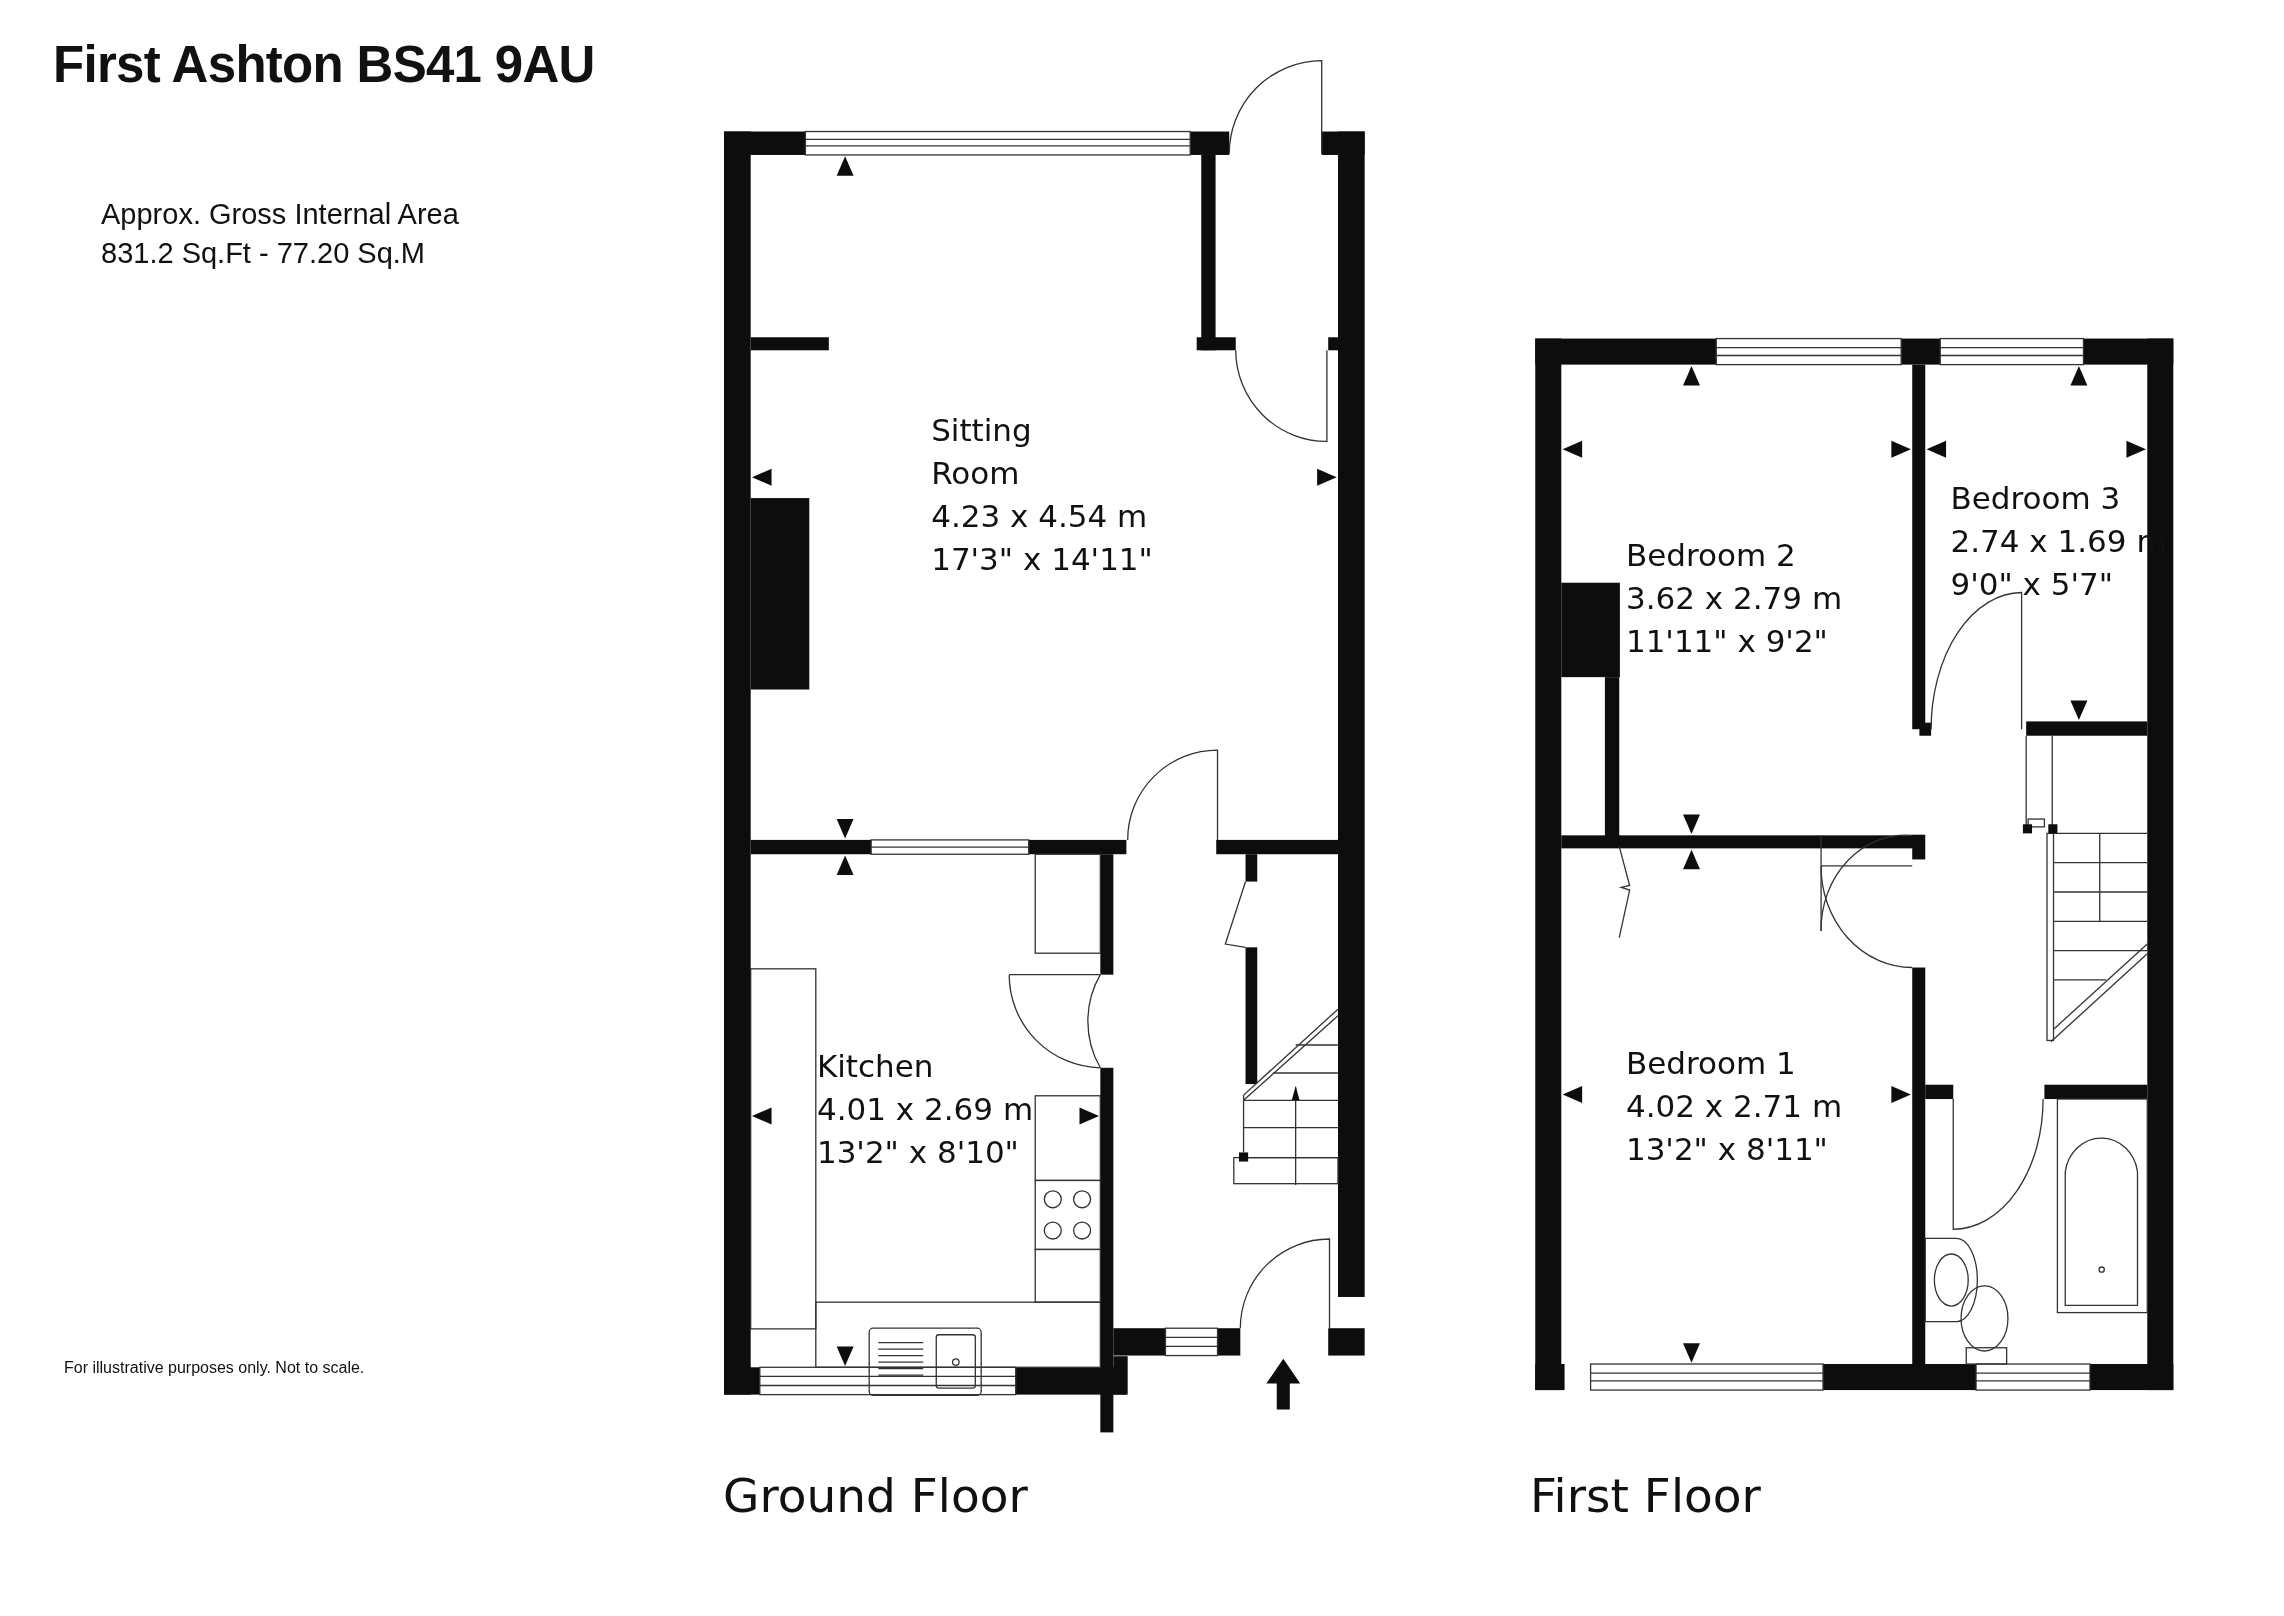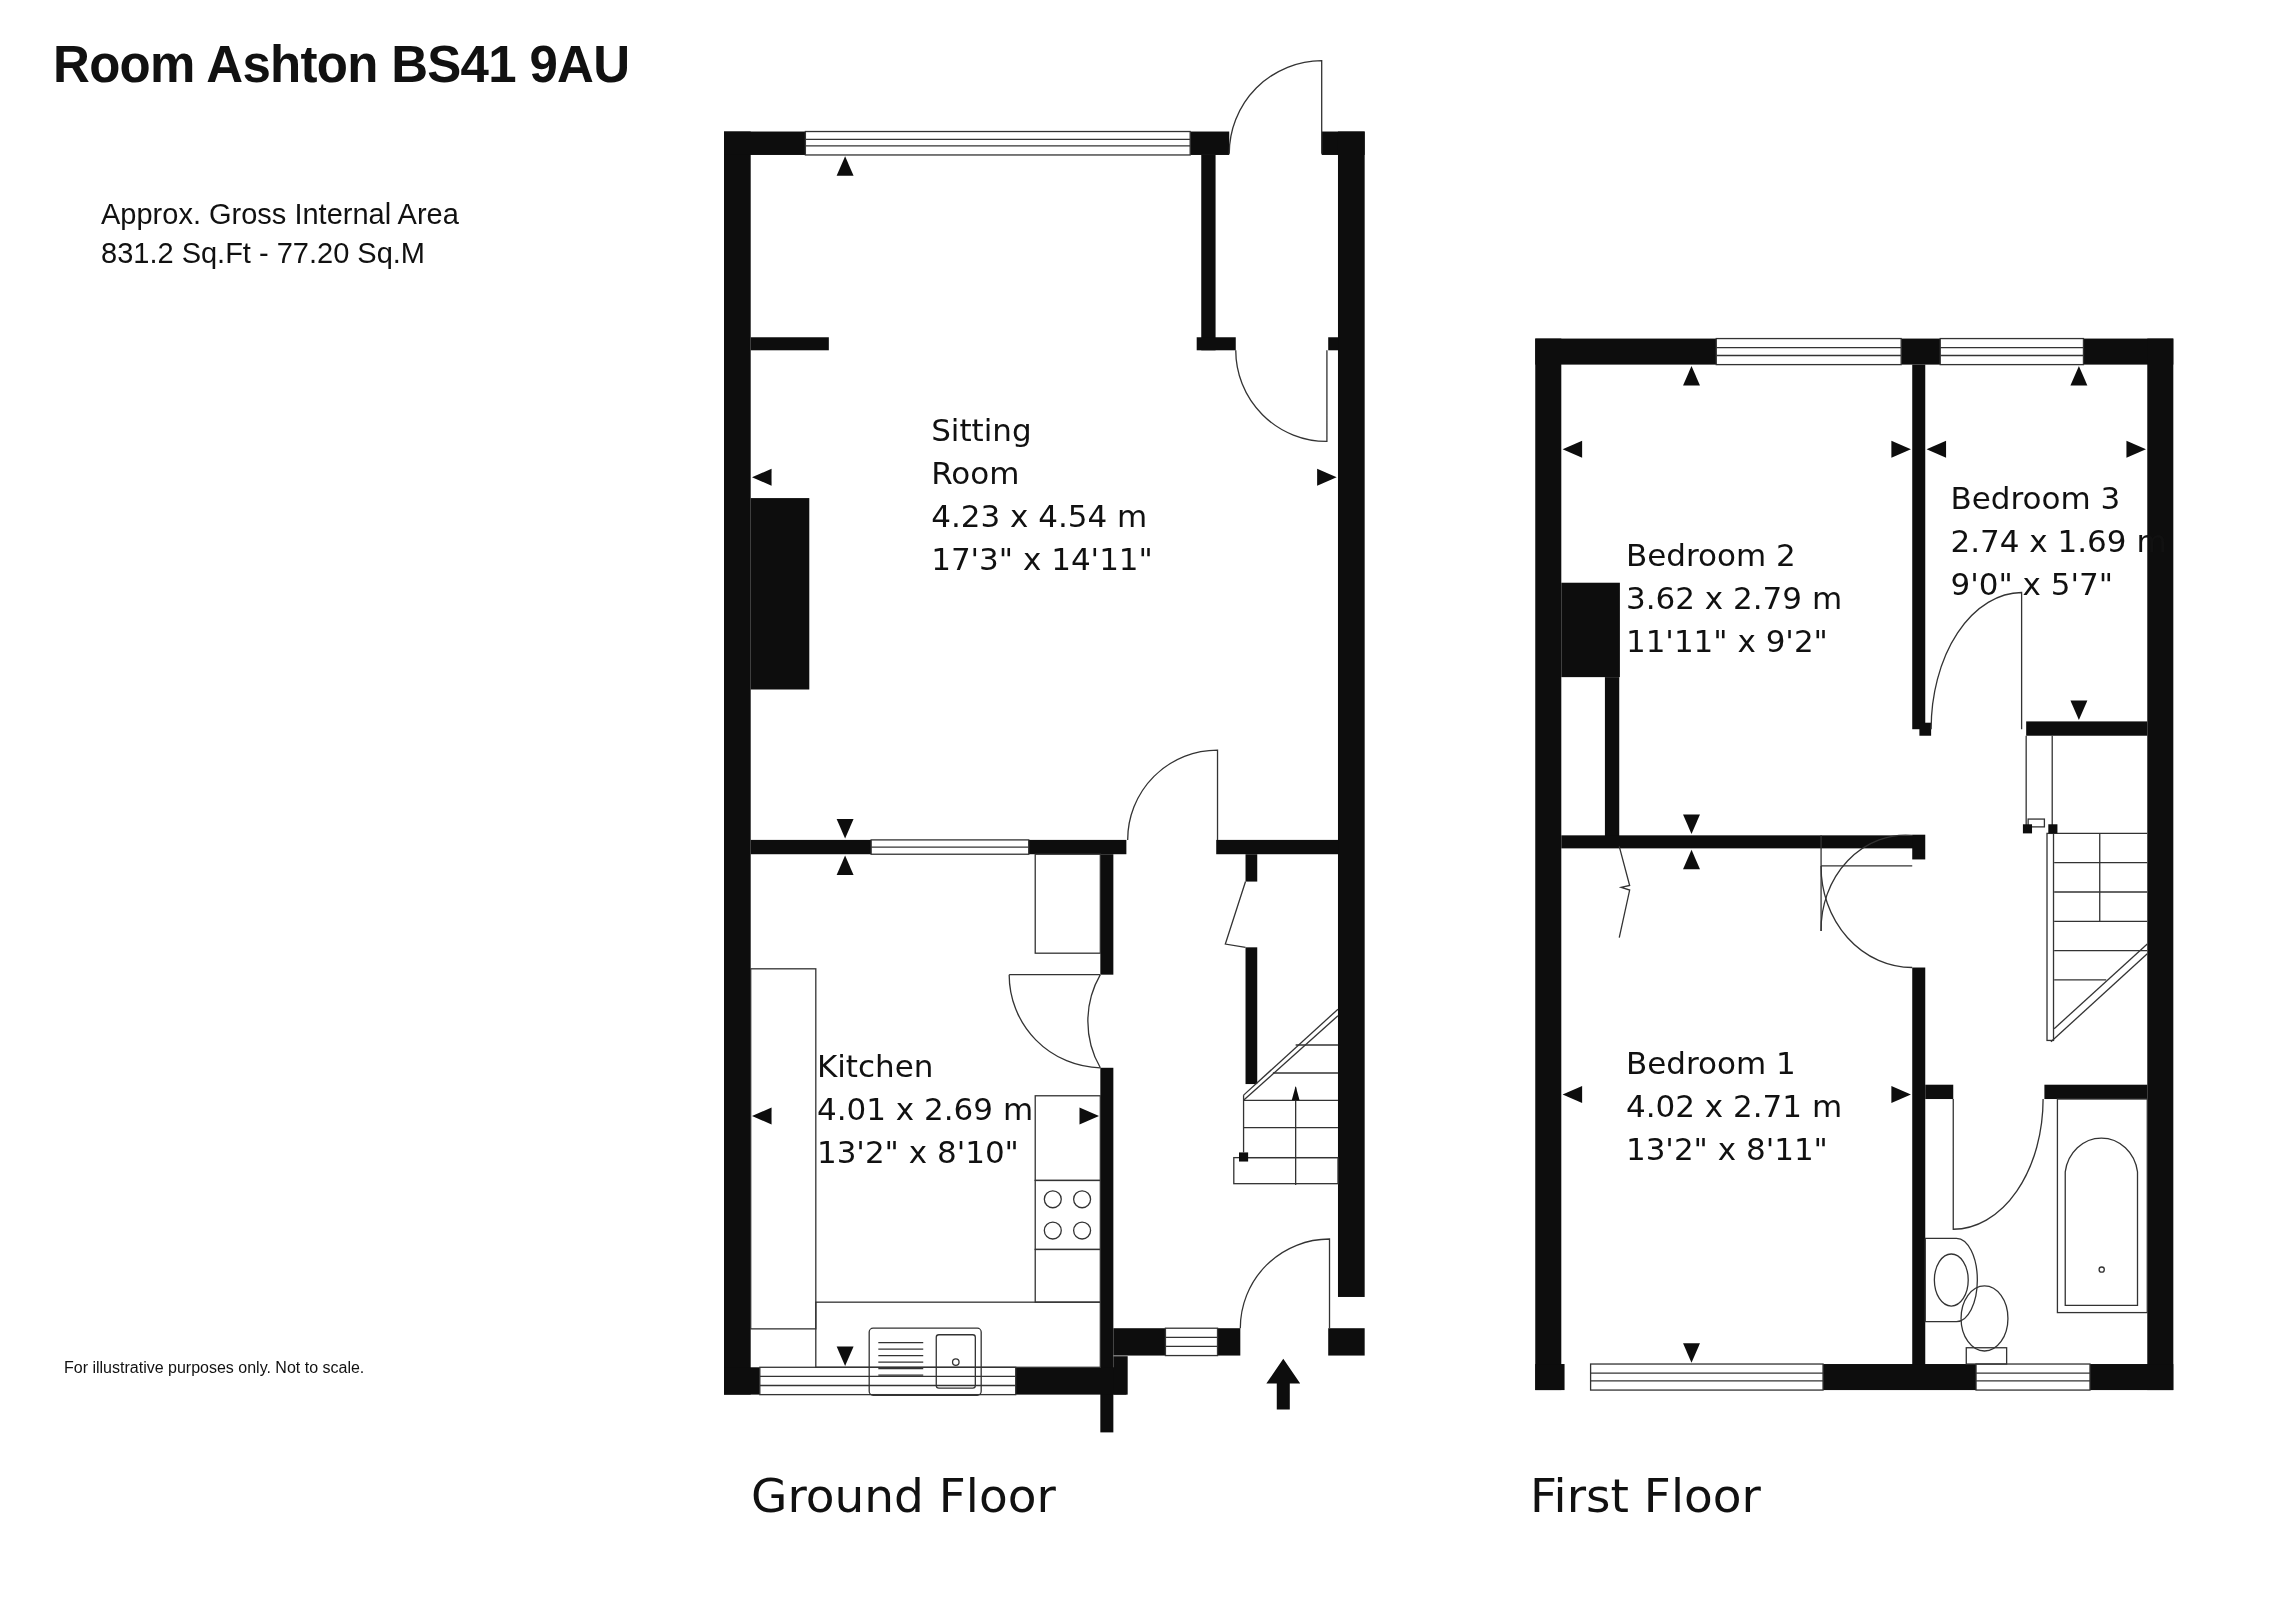--- a/index.html
+++ b/index.html
@@ -10,21 +10,21 @@
   .disclaimer { left:64px; top:1357px; width:495px; font-family:Liberation Sans, sans-serif; font-size:16px; line-height:21.5px; }
   .disclaimer p { margin:0 0 6.5px 0; }
   .floor-label { font-family:"DejaVu Sans", sans-serif; font-size:47px; top:1468px; }
   .room { font-family:"DejaVu Sans", sans-serif; font-size:31px; line-height:43px; transform:translateX(-50%); white-space:nowrap; }
   svg.plan { position:absolute; left:0; top:0; }
 </style>
 </head>
 <body>
 
 <div class="abs title">
-  <div>Room Ashton BS41 9AU</div>
+  <div>First Ashton BS41 9AU</div>
 </div>
 <div class="abs area">
   <div>Approx. Gross Internal Area</div>
   <div>831.2 Sq.Ft - 77.20 Sq.M</div>
 </div>
 
 <svg class="plan" width="2284" height="1616" viewBox="0 0 3508 2482">
   <g fill="#0d0d0d" stroke="none">
 
     <rect x="1112" y="202" width="41" height="1940"></rect>
@@ -253,19 +253,19 @@
   <div>Bedroom 3</div>
   <div>2.74 x 1.69 m</div>
   <div>9'0" x 5'7"</div>
 </div>
 <div class="abs room" style="left:1734px; top:1042px;">
   <div>Bedroom 1</div>
   <div>4.02 x 2.71 m</div>
   <div>13'2" x 8'11"</div>
 </div>
 
-<div class="abs floor-label" style="left:723px;margin-left:28px;">Ground Floor</div>
+<div class="abs floor-label" style="left:723px;">Ground Floor</div>
 <div class="abs floor-label" style="left:1530px;">First Floor</div>
 
 <div class="abs disclaimer">
   <p>For illustrative purposes only. Not to scale.</p>
 </div>
 
 
 </body></html>

